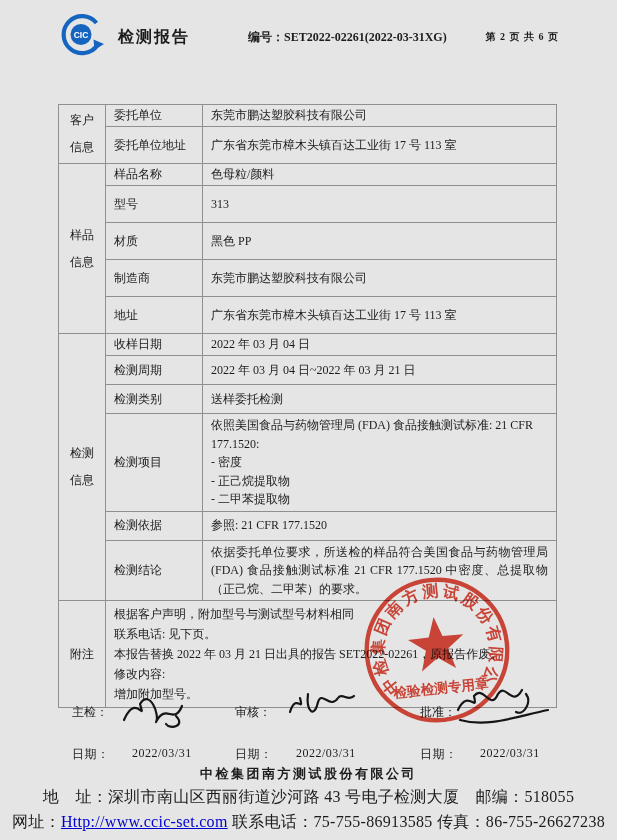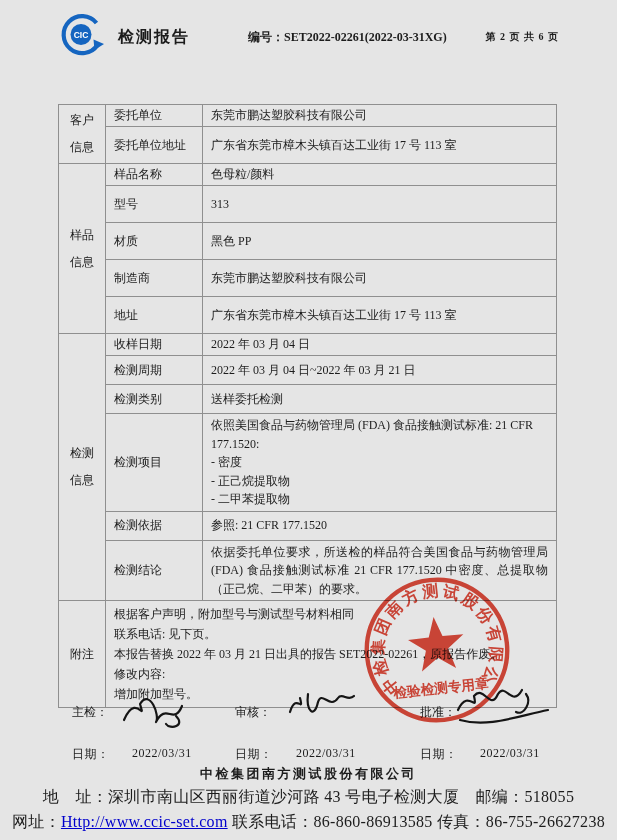--- a/index.html
+++ b/index.html
@@ -179,18 +179,18 @@
       <polygon fill="#dd3b2b" points="80,46 87.1,66.3 108.5,66.7 91.4,79.7 97.6,100.3 80,88 62.4,100.3 68.6,79.7 51.5,66.7 72.9,66.3"></polygon>
       <text x="80" y="124" text-anchor="middle" font-size="14" font-weight="bold" fill="#dd3b2b">检验检测专用章</text>
     </svg>
   </div>
 
   <div class="footer">
     <div class="f-company">中检集团南方测试股份有限公司</div>
     <div class="f-line">地　址：深圳市南山区西丽街道沙河路 43 号电子检测大厦　邮编：518055</div>
     <div class="f-line">
       <span>网址：</span><span class="f-link">Http://www.ccic-set.com</span>
-      <span>联系电话：</span><span>86-860-86913585</span>
+      <span>联系电话：</span><span>75-755-86913585</span>
       <span>传真：</span><span>86-755-26627238</span>
     </div>
   </div>
 
 </div>
 
 </body></html>

